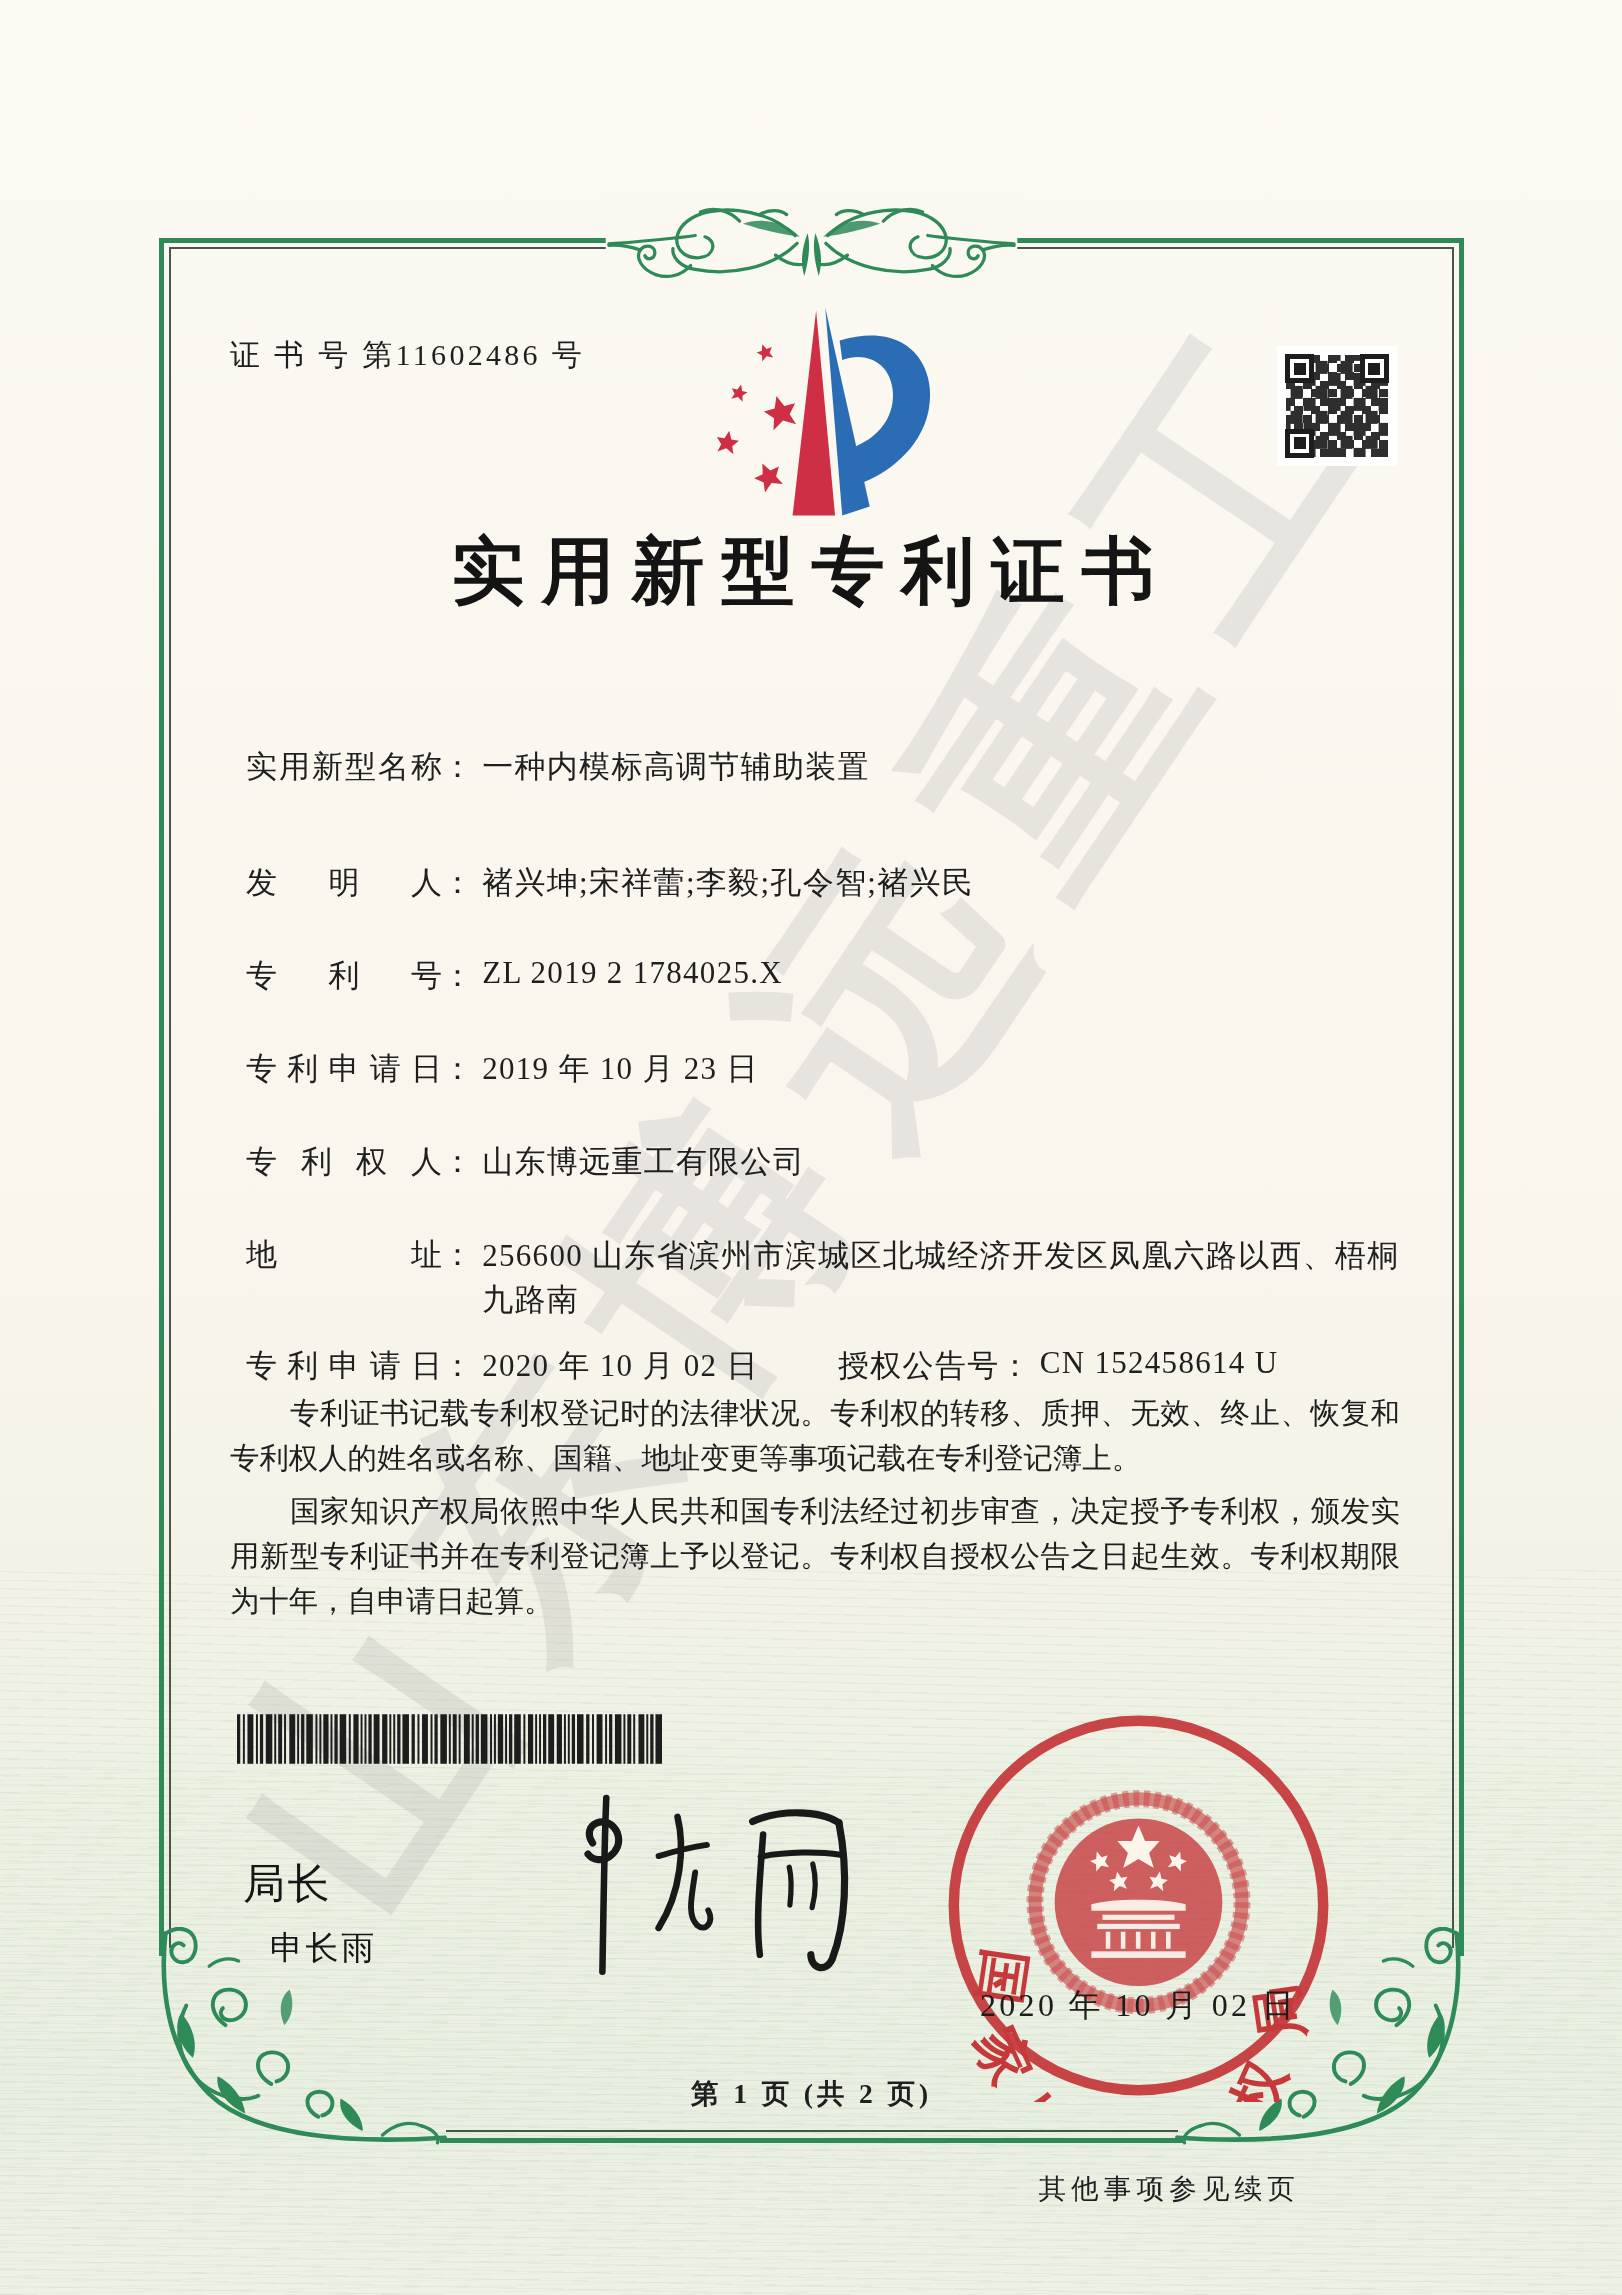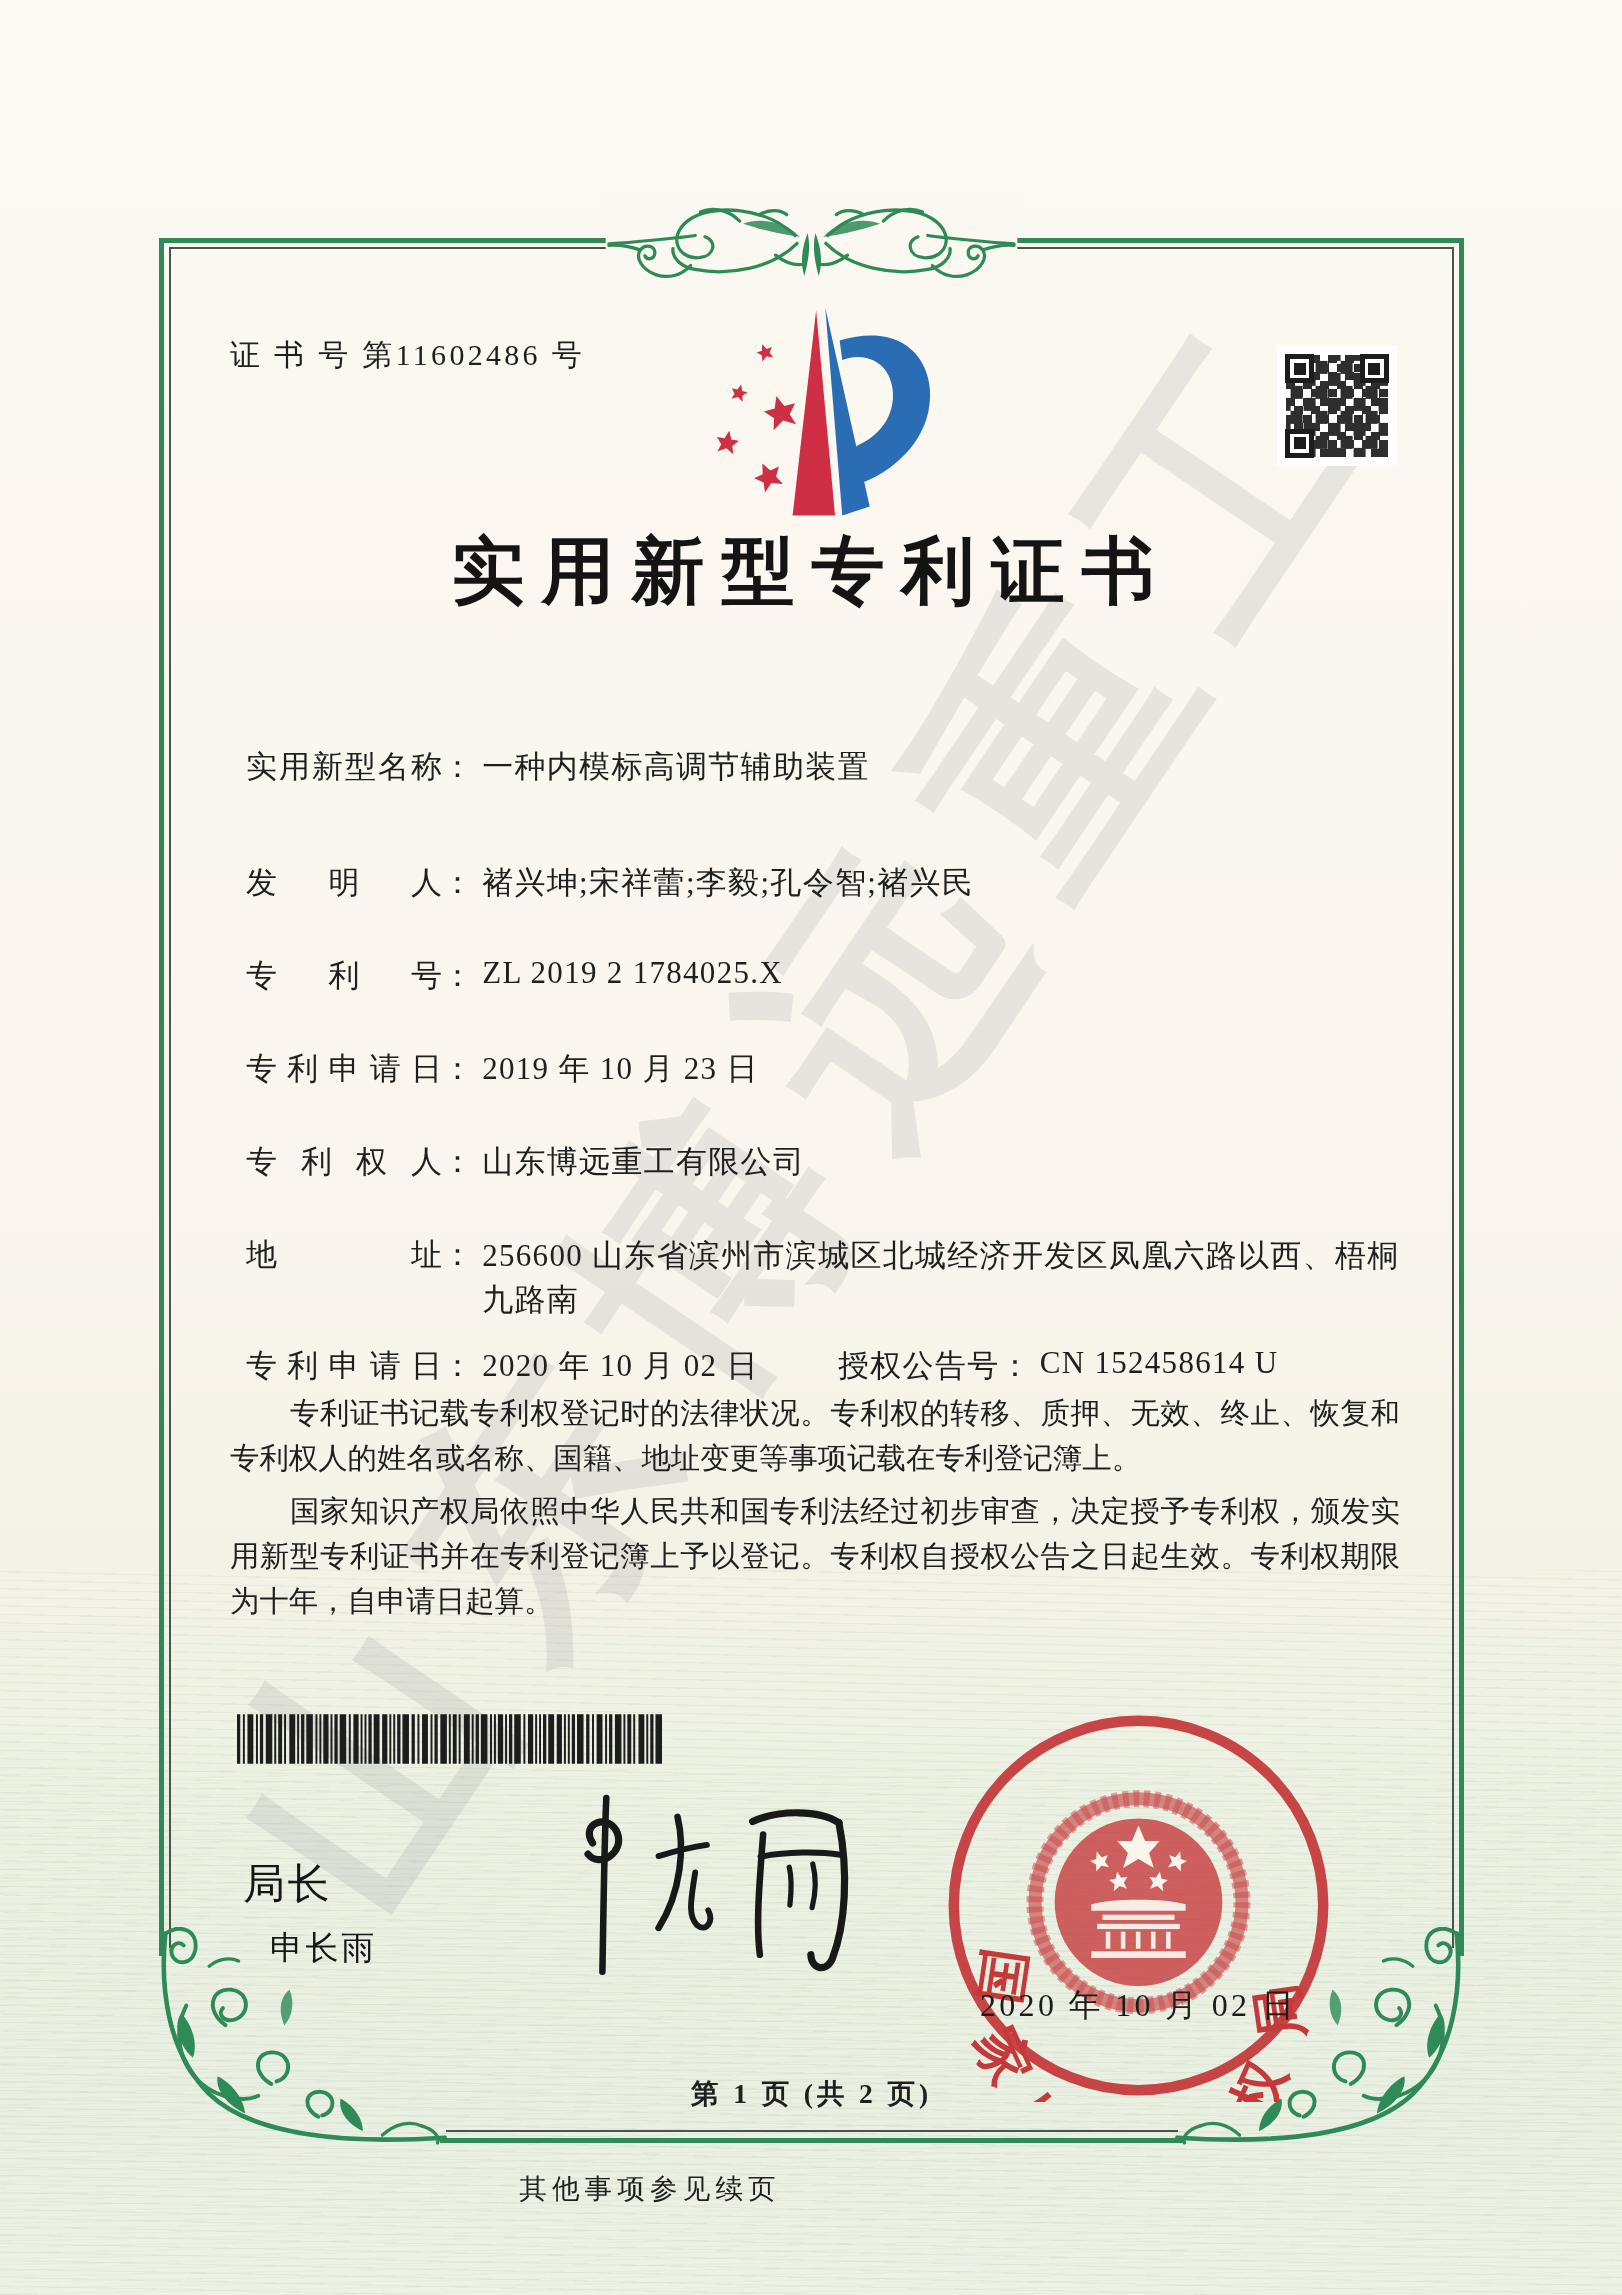--- a/index.html
+++ b/index.html
@@ -30,21 +30,21 @@
   .pair2 .flabel2{letter-spacing:1.3px;}
   .paras{position:absolute;left:230px;top:1391px;width:1170px;font-size:29.4px;line-height:45px;
          text-align:justify;}
   .paras p{margin:0 0 7.9px 0;text-indent:60px;}
   .barcode{position:absolute;left:237px;top:1714px;}
   .sig-title{position:absolute;left:243px;top:1856px;font-size:42px;font-family:"Liberation Sans","DejaVu Sans",sans-serif;color:#161616;letter-spacing:2.6px;}
   .sig-name{position:absolute;left:243px;top:1926px;font-size:33px;font-family:"Liberation Sans","DejaVu Sans",sans-serif;color:#161616;letter-spacing:2.6px;margin-left:27px;}
   .signature{position:absolute;left:530px;top:1794px;}
   .seal{position:absolute;left:942px;top:1709px;}
   .footer-page{position:absolute;left:0;top:2076px;width:1623px;text-align:center;font-size:27.5px;letter-spacing:3.9px;font-weight:bold;}
-  .note{position:absolute;left:0;top:2171px;width:1300px;text-align:center;font-size:27.5px;letter-spacing:5.2px;}
+  .note{position:absolute;left:0;top:2171px;width:1300px;text-align:right;font-size:27.5px;letter-spacing:5.2px;}
   .logo{position:absolute;left:701px;top:300px;}
   
   .qr{position:absolute;left:1277px;top:346px;width:120px;height:120px;background:#fff;}
   .qr-noise{position:absolute;left:9.2px;top:9.2px;right:9.2px;bottom:9.2px;
      background-image:repeating-conic-gradient(#1d1d1d 0% 25%,rgba(0,0,0,0) 0% 50%),
                       repeating-conic-gradient(rgba(0,0,0,0) 0% 25%,#1d1d1d 0% 50%);
      background-size:17px 17px,25px 25px;background-position:0 0,4.6px 5.9px;opacity:.92;}
   .fp{position:absolute;width:19.6px;height:19.6px;border:5.2px solid #1d1d1d;background:#fff;}
   .fp i{position:absolute;left:3.9px;top:3.9px;width:11.8px;height:11.8px;background:#1d1d1d;}
   .fp.tl{left:7.9px;top:7.9px;} .fp.tr{right:7.9px;top:7.9px;} .fp.bl{left:7.9px;bottom:7.9px;}

